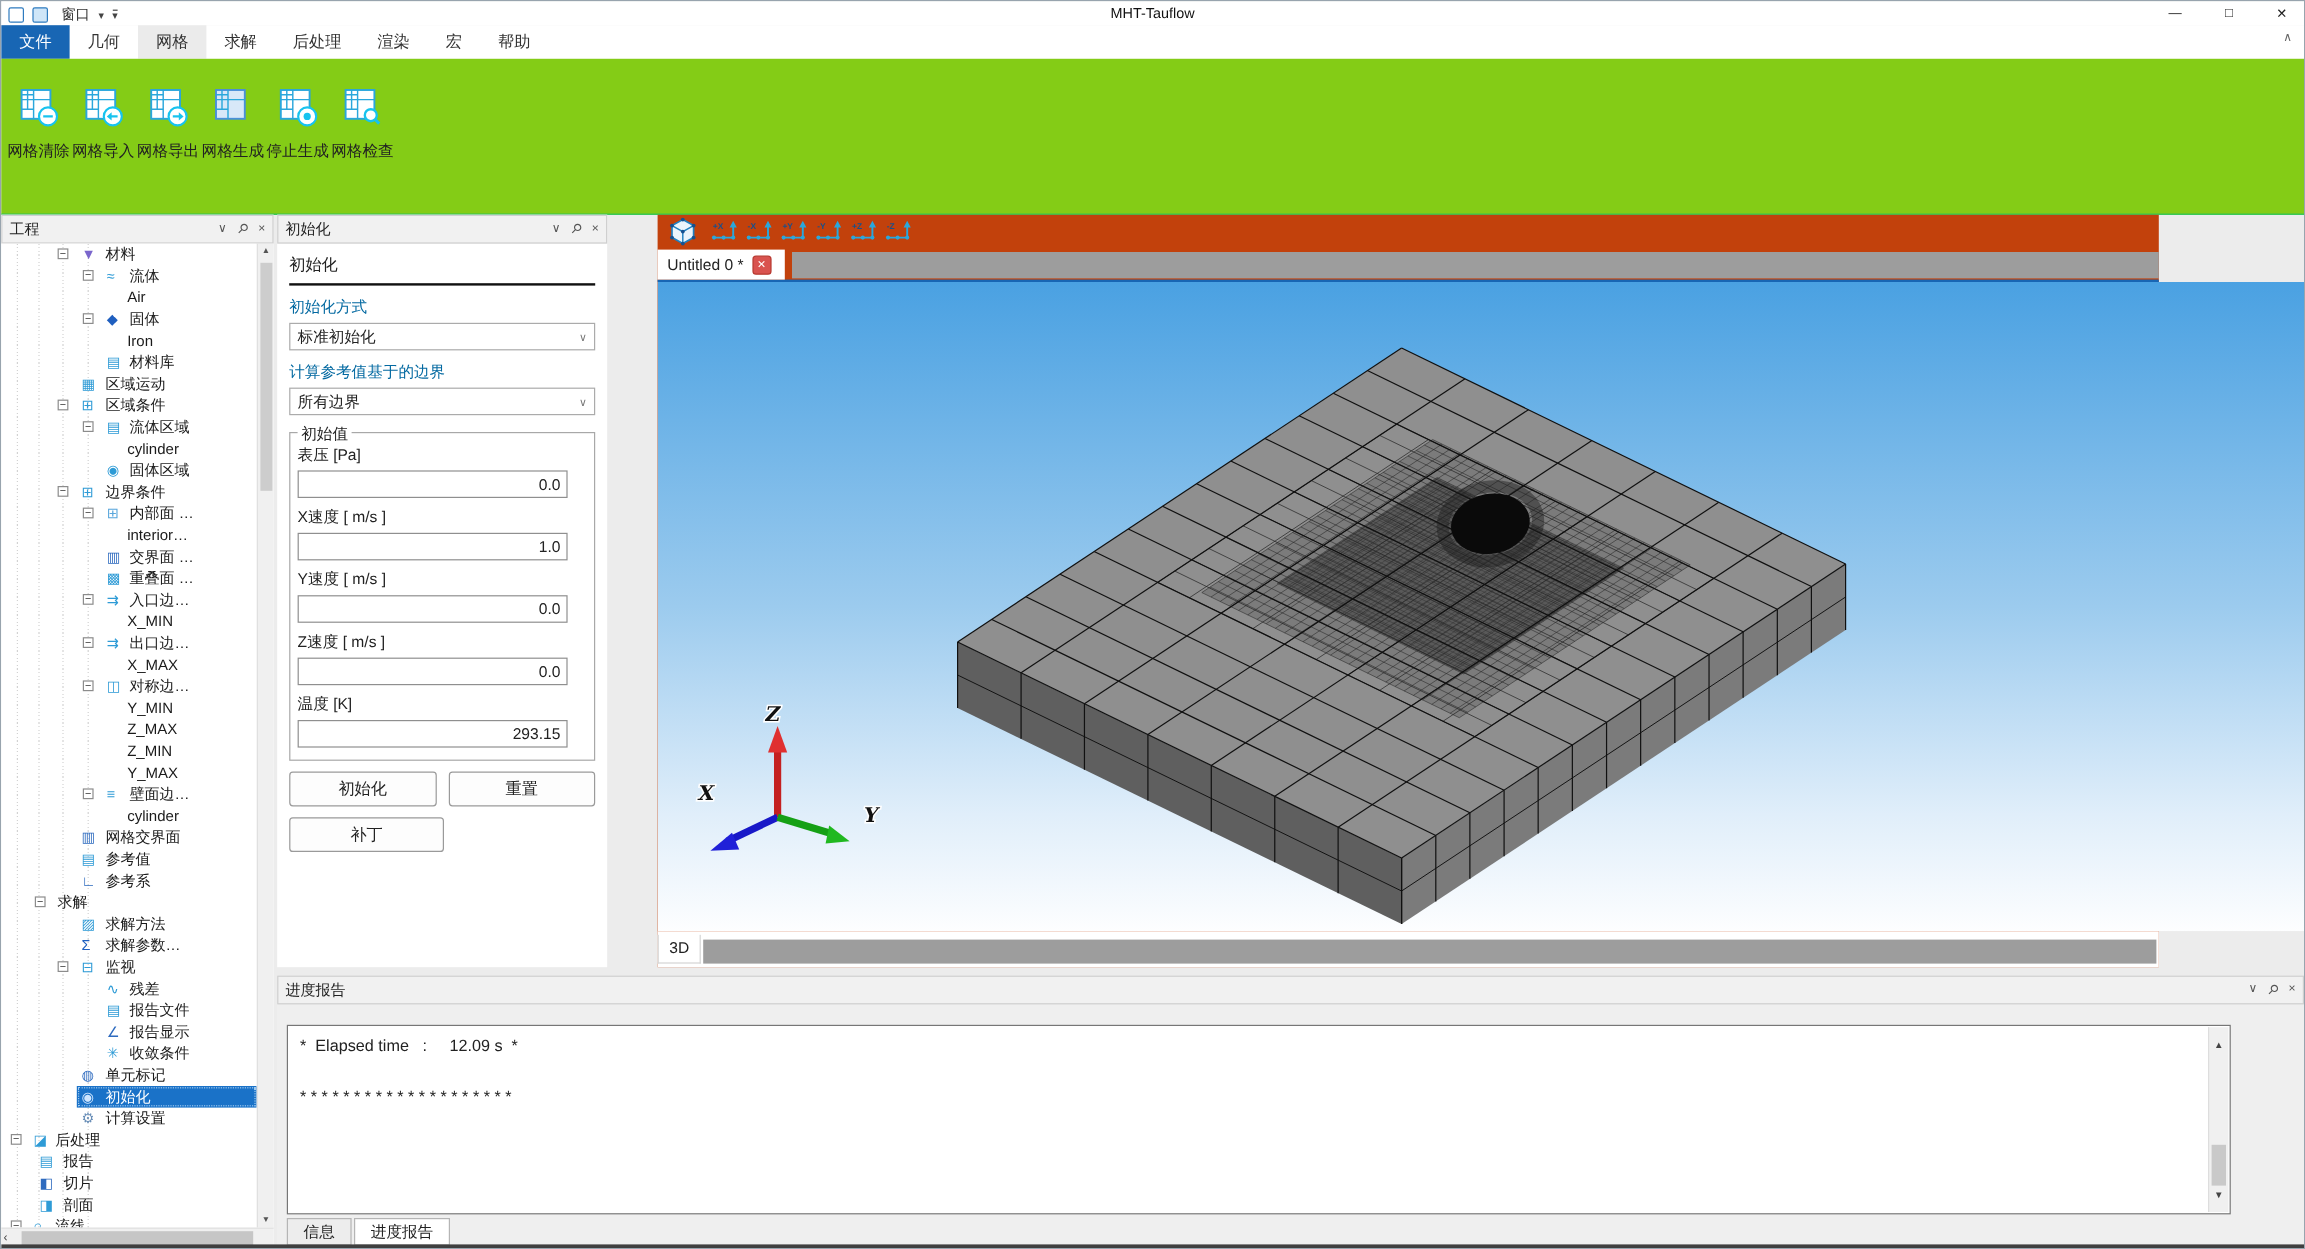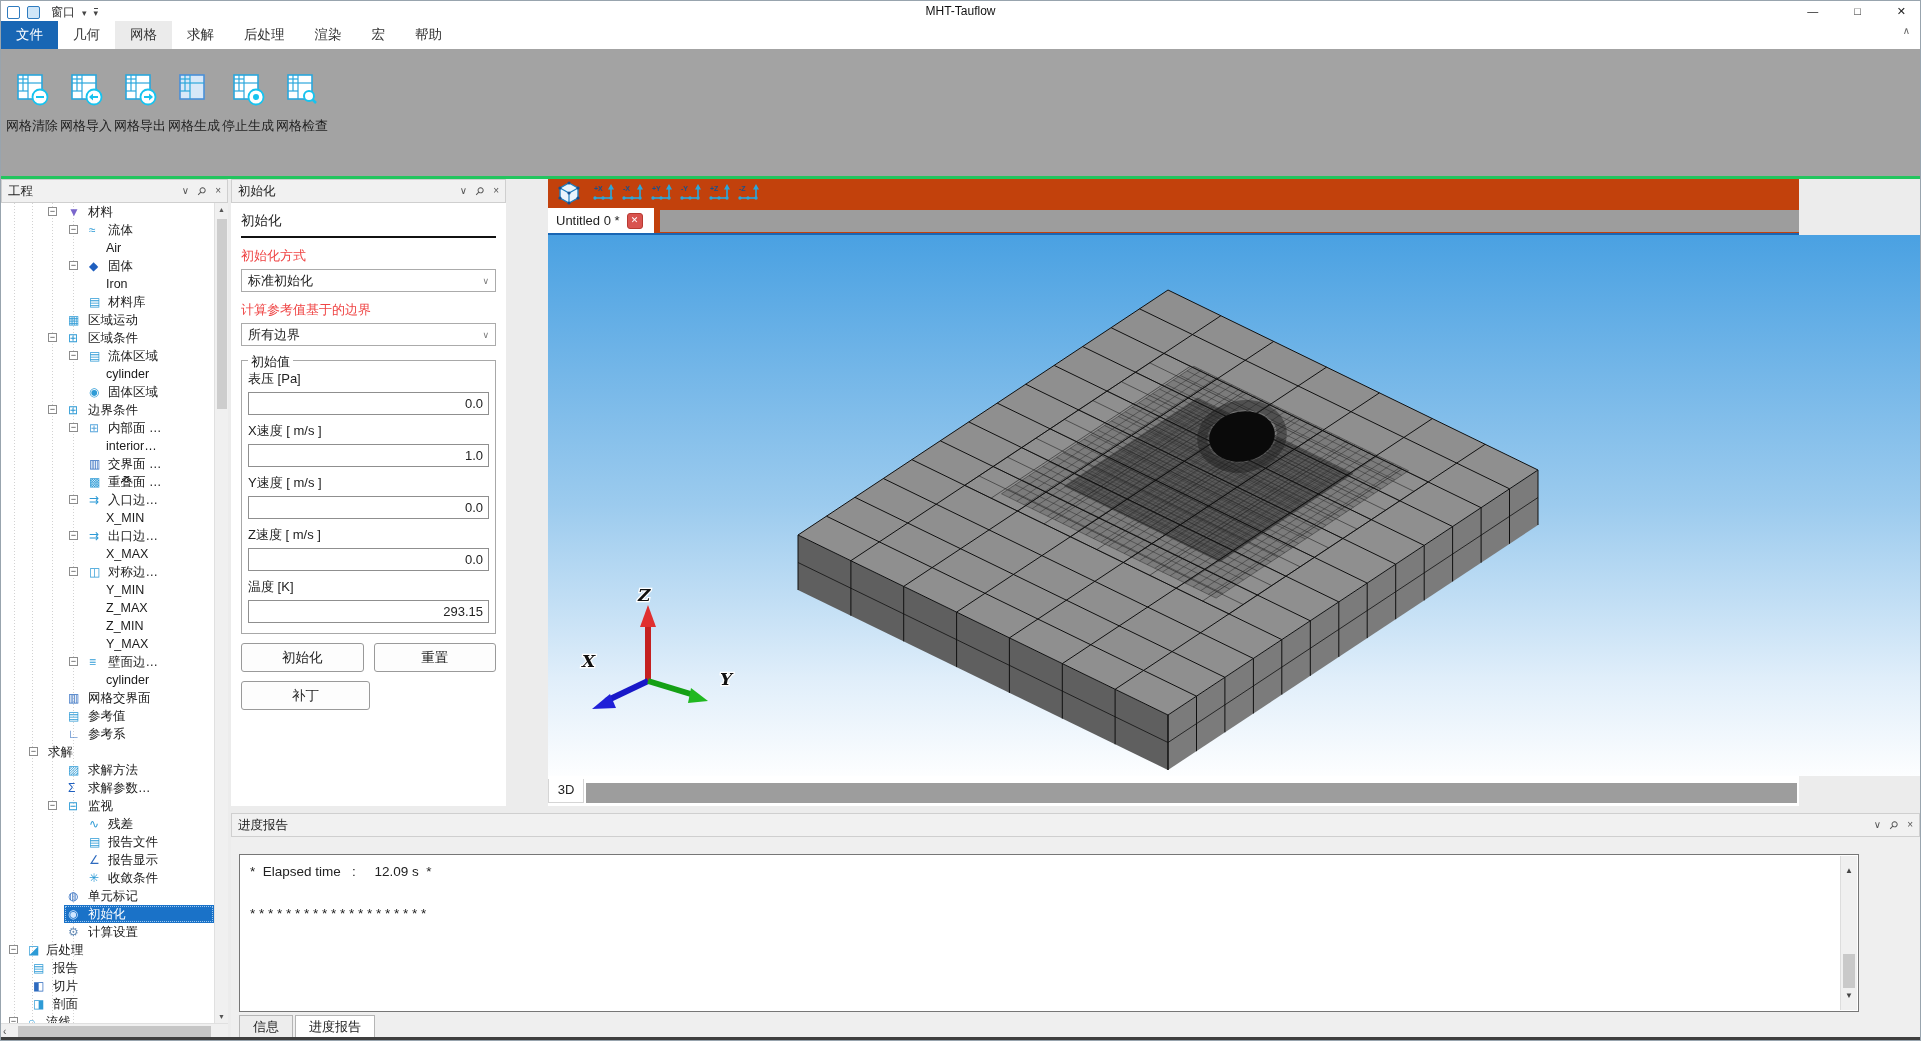--- a/index.html
+++ b/index.html
@@ -20,22 +20,22 @@
   .winbtns span{cursor:default}
 
   
   .menubar{position:absolute;left:0;top:20px;width:100%;height:28px;background:#fff;display:flex}
   .mtab{padding:0 15px;line-height:28px;font-size:13.5px;color:#333}
   .mtab.mactive{background:#1866b4;color:#fff}
   .mtab.mcurrent{background:#ebebeb}
   .collapse-ic{position:absolute;right:10px;top:24px;font-size:10px;color:#666}
 
   
-  .ribbon{position:absolute;left:0;top:48px;width:100%;height:130px;background:#a3a3a3;
-          border-bottom:3px solid #22c55e;box-sizing:border-box;display:flex;padding-left:4px}
+  .ribbon{position:absolute;left:0;top:48px;width:100%;height:130px;background:#84cc16;
+          border-bottom:1px solid #22c55e;box-sizing:border-box;display:flex;padding-left:4px}
   .rbtn{width:54px;height:100%;display:flex;flex-direction:column;align-items:center;padding-top:22px;box-sizing:border-box}
   .rbtn .rlbl{font-size:13px;color:#222;margin-top:10px;white-space:nowrap}
 
   
   .phead{height:24px;background:#f1f1f1;border:1px solid #cfcfcf;box-sizing:border-box;
          display:flex;align-items:center;padding:0 6px;font-size:12.5px;color:#222}
   .phead .sp{flex:1}
   .hic{margin-left:9px;color:#555;font-size:10px;line-height:10px}
   .hic.pin{transform:rotate(45deg);font-size:11px}
 
@@ -61,25 +61,25 @@
   .vthumb{position:absolute;left:2px;width:10px;background:#cdcdcd}
   .hscroll{position:absolute;left:0;right:0;bottom:0;height:19px;background:#f0f0f0;border-top:1px solid #e0e0e0;box-sizing:border-box}
   .hbtn{position:absolute;left:2px;top:2px;font-size:10px;color:#444}
   .hthumb{position:absolute;left:17px;top:2px;height:13px;width:193px;background:#c6c6c6}
 
   
   .init-panel{position:absolute;left:230px;top:178px;width:275px;height:627px;background:#fff}
   .init-body{position:absolute;left:0;top:24px;right:0;bottom:0;padding:6px 10px;box-sizing:border-box;font-size:13px}
   .sec-title{font-size:13.5px;margin-top:3px}
   .sec-rule{height:2px;background:#111;margin:6px 0 9px 0}
-  .flabel{margin:9px 0 4px 0;color:#ef4444}
+  .flabel{margin:9px 0 4px 0;color:#0369a1}
   .combo{height:23px;border:1px solid #ababab;display:flex;align-items:center;padding:0 6px;box-sizing:border-box;background:#fff}
   .combo .cv{flex:1}
   .combo .chv{font-size:9px;color:#777}
-  .groupbox{border:1px solid #a8a8a8;margin-top:14px;padding:2px 6px 10px 6px;position:relative}
+  .groupbox{border:1px solid #a8a8a8;margin-top:14px;padding:2px 22px 10px 6px;position:relative}
   .glegend{position:absolute;top:-8px;left:6px;background:#fff;padding:0 3px;font-size:13px}
   .fld-label{margin:7px 0 4px 0}
   .fin{height:21px;border:1px solid #8f8f8f;text-align:right;line-height:21px;padding:0 5px;background:#fff}
   .btnrow{display:flex;gap:10px;margin-top:9px}
   .pbtn{width:127px;height:27px;border:1px solid #9a9a9a;border-radius:3px;background:#fdfdfd;
         font-size:13.5px;display:flex;align-items:center;justify-content:center}
 
   
   .viewport{position:absolute;left:547px;top:178px;width:1251px;height:627px;background:#c2410c}
   .vtoolbar{height:28px;display:flex;align-items:center;gap:4px;padding-left:6px}

